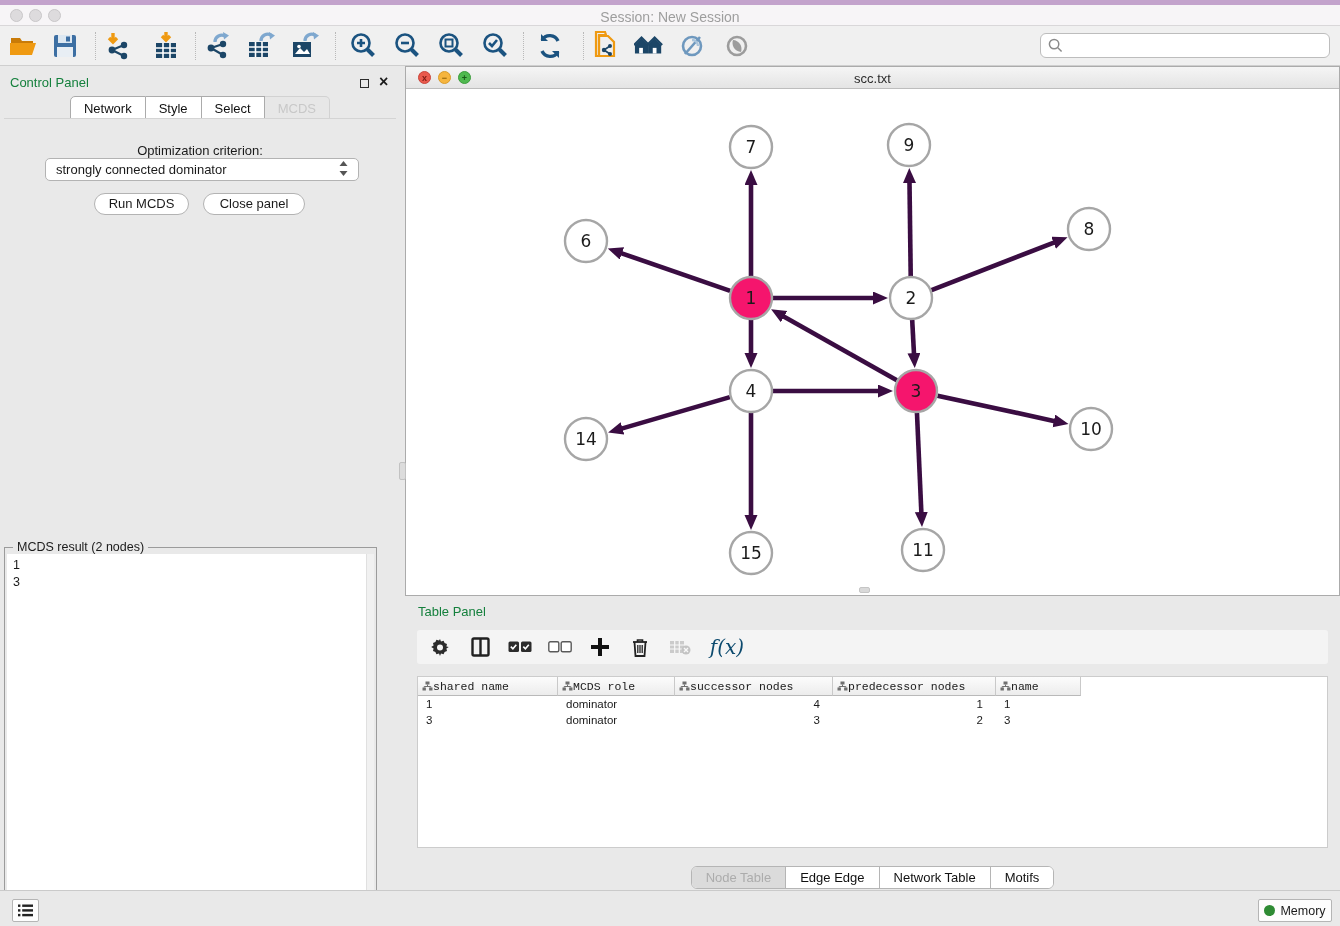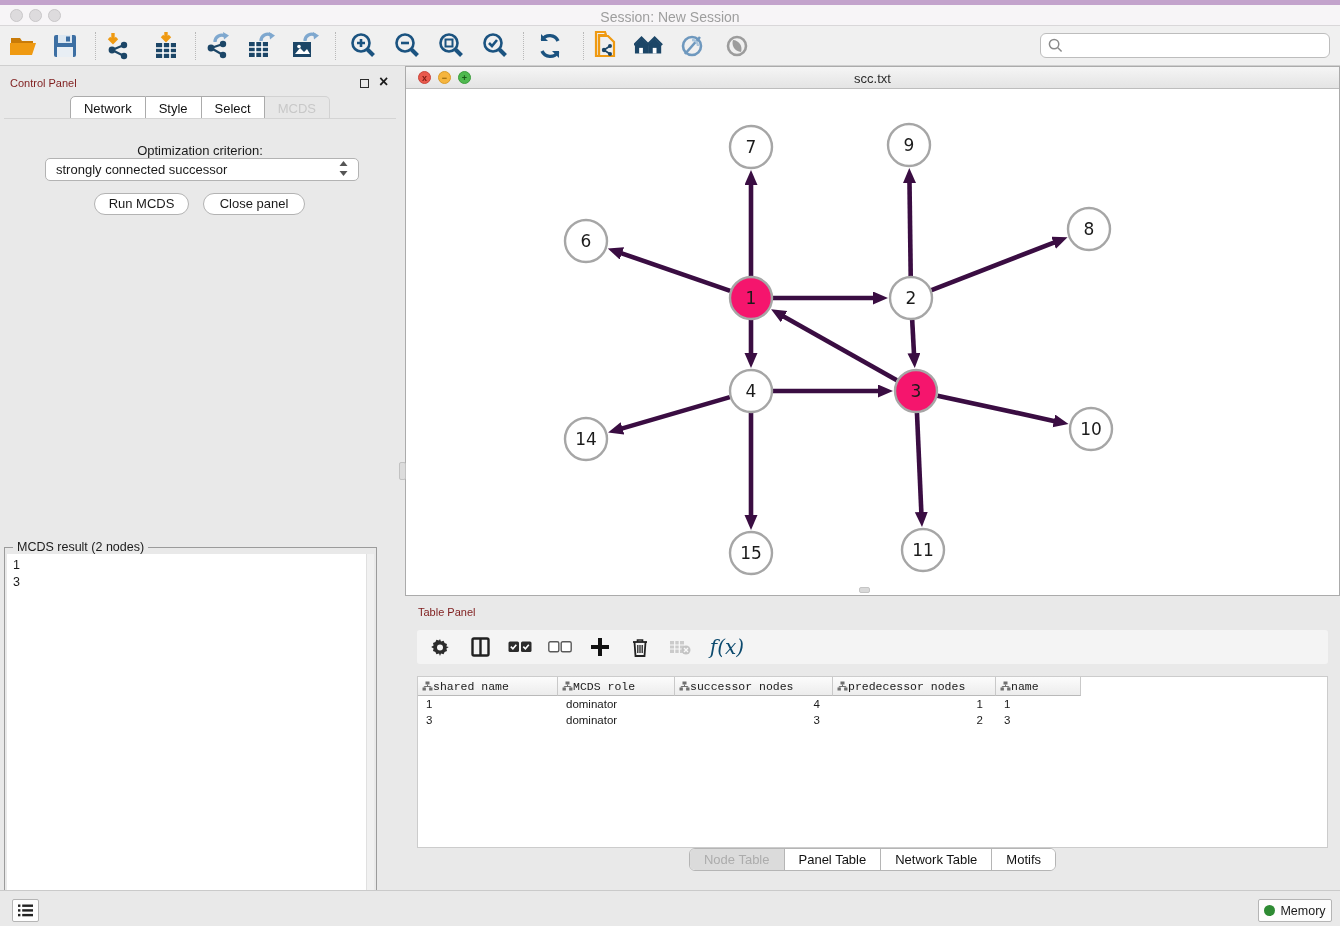--- a/index.html
+++ b/index.html
@@ -15,21 +15,21 @@
 
   
   .toolbar { left:0; top:26px; width:1340px; height:40px; background:#F0F0F0; border-bottom:1px solid #CFCFCF; }
   .tb-icon { top:6px; width:30px; height:28px; display:flex; align-items:center; justify-content:center; cursor:pointer; }
   .tb-sep { top:6px; width:1px; height:28px; border-left:1px dotted #B9B9B9; }
   .searchbox { left:1040px; top:7px; width:290px; height:25px; background:#fff; border:1px solid #BDBDBD; border-radius:6px; display:flex; align-items:center; padding-left:7px; }
   .searchbox input { border:none; outline:none; flex:1; font-size:13px; background:transparent; margin-left:5px; font-family:"Liberation Sans",sans-serif; }
 
   
   .control-panel { left:0; top:66px; width:400px; height:824px; background:#E9E9E9; }
-  .panel-header-text { font-size:11px; color:#7f1d1d; }
+  .panel-header-text { font-size:13px; color:#15803d; }
   .mini-btn { width:11px; height:11px; display:inline-block; cursor:pointer; }
   .float-glyph { width:9px; height:9px; border:1.6px solid #2b2b2b; display:inline-block; }
   .close-glyph { font-size:16px; font-weight:700; color:#1b1b1b; line-height:11px; }
   .cp-tabs { left:0; top:30px; width:400px; text-align:center; }
   .tab-row { display:inline-flex; }
   .cp-tab { font-size:13px; padding:4px 13px; background:#fff; border:1px solid #ABABAB; border-left-width:0; cursor:pointer; color:#111; }
   .cp-tab:first-child { border-left-width:1px; border-top-left-radius:5px; border-bottom-left-radius:0; }
   .cp-tab:last-child { border-top-right-radius:5px; }
   .cp-tab.active { background:#E7E7E7; color:#C8C8C8; border-color:#D2D2D2; }
   .cp-body { left:4px; top:52px; width:392px; height:768px; background:#E9E9E9; border-top:1px solid #D4D4D4; }
@@ -55,21 +55,21 @@
   .table-panel { left:405px; top:596px; width:935px; height:294px; background:#E9E9E9; }
   .tp-toolbar { left:12px; top:34px; width:911px; height:34px; background:#F4F4F4; border-radius:3px; display:flex; align-items:center; gap:14px; padding-left:10px; }
   .tp-icon { width:26px; height:26px; display:flex; align-items:center; justify-content:center; cursor:pointer; }
   .table-area { left:12px; top:80px; width:911px; height:172px; background:#fff; border:1px solid #CCCCCC; }
   .thead { display:flex; height:19px; }
   .th { background:linear-gradient(#FCFCFC,#ECECEC); border-right:1px solid #C9C9C9; border-bottom:1px solid #B9B9B9; font-size:11.5px; display:flex; align-items:center; cursor:pointer; }
   .th .th-label { flex:1; text-align:left;font-family:Liberation Mono, monospace; }
   .tr { display:flex; height:16px; }
   .td { font-size:11.5px; line-height:16px; padding:0 8px; white-space:nowrap; overflow:hidden; }
   .td.r { text-align:right; padding-right:13px; }
-  .tp-tabs { left:0; top:252px; width:935px; text-align:center; }
+  .tp-tabs { left:0; top:270px; width:935px; text-align:center; }
   .seg { display:inline-flex; border:1px solid #B5B5B5; border-radius:6px; overflow:hidden; background:#fff; }
   .seg-tab { font-size:13px; padding:3px 14px; border-left:1px solid #B5B5B5; cursor:pointer; background:#fff; color:#111; }
   .seg-tab:first-child { border-left:none; }
   .seg-tab.active { background:#DBDBDB; color:#ACACAC; }
 
   
   .footer { left:0; top:890px; width:1340px; height:36px; background:#E9E9E9; border-top:1px solid #CACACA; }
   .foot-btn { top:8px; height:23px; background:#FDFDFD; border:1px solid #B5B5B5; border-radius:2px; display:flex; align-items:center; justify-content:center; cursor:pointer; }
   .mem-dot { width:11px; height:11px; border-radius:50%; background:#2E8B33; margin-right:5px; }
   .mem-label { font-size:12.5px; }
@@ -237,21 +237,21 @@
         <span class="cp-tab">Network</span>
         <span class="cp-tab">Style</span>
         <span class="cp-tab">Select</span>
         <span class="cp-tab active">MCDS</span>
       </span>
   </div>
 
   <div class="abs cp-body">
     <div class="abs opt-label">Optimization criterion:</div>
     <div class="abs dropdown">
-      <span>strongly connected successor</span>
+      <span>strongly connected dominator</span>
       <span class="spin">
         <svg width="9" height="15" viewBox="0 0 9 15">
             <path d="M4.5 0L8.5 5h-8z" fill="#555"></path>
             <path d="M4.5 15L.5 10h8z" fill="#555"></path>
           </svg>
       </span>
     </div>
     <div class="abs btn" style="left:90px; top:74px; width:95px">Run MCDS</div>
     <div class="abs btn" style="left:199px; top:74px; width:102px">Close panel</div>
 
@@ -441,21 +441,21 @@
           <div class="td r" style="width: 158px;">3</div>
           <div class="td r" style="width: 163px;">2</div>
           <div class="td" style="width: 85px;">3</div>
         </div>
       </div>
   </div>
 
   <div class="abs tp-tabs">
     <span class="seg" id="table-tab-row">
         <span class="seg-tab active">Node Table</span>
-        <span class="seg-tab">Panel Table</span>
+        <span class="seg-tab">Edge Edge</span>
         <span class="seg-tab">Network Table</span>
         <span class="seg-tab">Motifs</span>
       </span>
   </div>
 </div>
 
 <div class="abs footer">
   <span class="abs foot-btn" style="left:12px; width:27px">
     <svg width="15" height="13" viewBox="0 0 15 13">
         <rect x="0" y="0.5" width="2.4" height="2.4" fill="#222"></rect>

